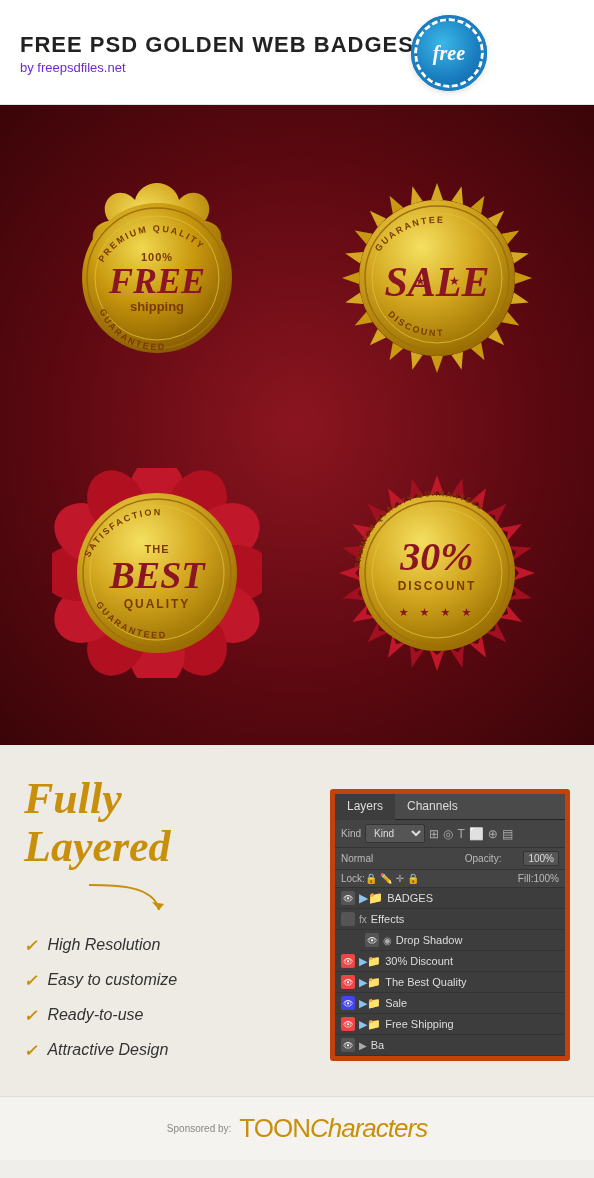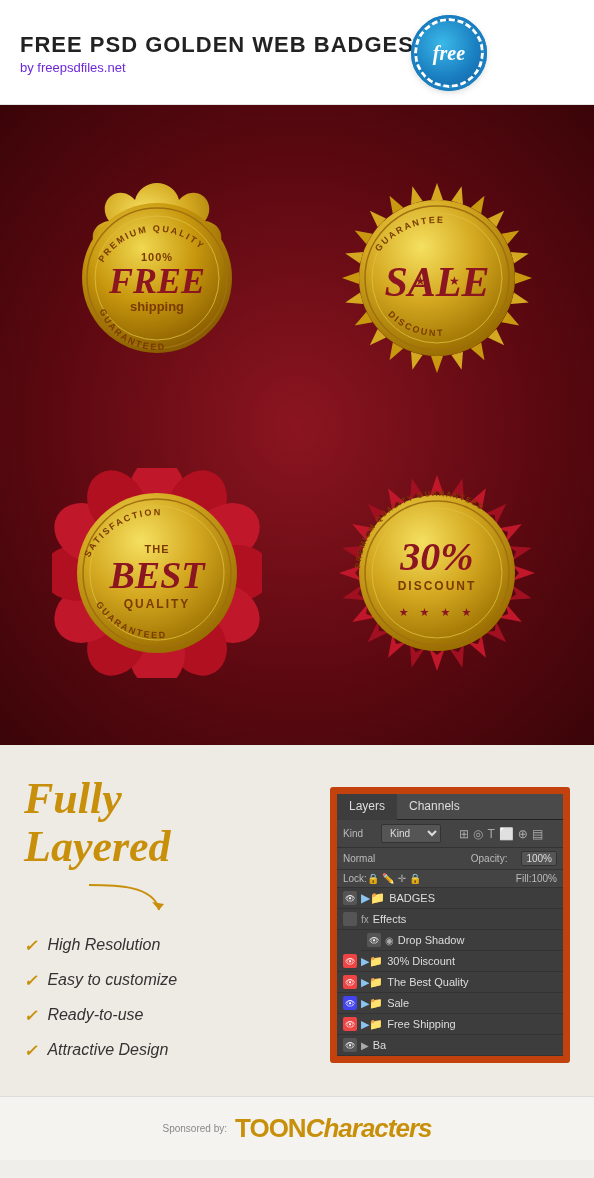--- a/index.html
+++ b/index.html
@@ -128,21 +128,21 @@
     .check-icon {
       color: #c8900a;
       font-size: 16px;
       font-weight: bold;
       flex-shrink: 0;
     }
 
     
     .layers-panel {
       background: #3d3d3d;
-      border: 7px solid #c2410c;
+      border: 5px solid #c2410c;
       border-radius: 3px;
       overflow: hidden;
       font-size: 11px;
       color: #ddd;
       width: 240px;
     }
     .layers-tabs {
       display: flex;
       background: #4a4a4a;
       border-bottom: 1px solid #222;
@@ -155,21 +155,21 @@
     }
     .layers-tab.active {
       background: #3d3d3d;
       border-bottom: 2px solid #3d3d3d;
       margin-bottom: -1px;
     }
     .layers-toolbar {
       display: flex;
       align-items: center;
       padding: 4px 6px;
-      gap: 18px;
+      gap: 4px;
       background: #444;
       border-bottom: 1px solid #333;
     }
     .layers-kind-select {
       background: #555;
       border: 1px solid #333;
       color: #ddd;
       font-size: 10px;
       padding: 2px 4px;
       border-radius: 2px;
@@ -178,21 +178,21 @@
     .layers-toolbar-icons {
       display: flex;
       gap: 4px;
       color: #aaa;
       font-size: 12px;
     }
     .layers-row2 {
       display: flex;
       align-items: center;
       padding: 3px 6px;
-      gap: 14px;
+      gap: 22px;
       background: #444;
       border-bottom: 1px solid #333;
       font-size: 10px;
       color: #bbb;
     }
     .layers-row2 .label {
       color: #bbb;
     }
     .layers-row2 .value {
       color: #ddd;
@@ -254,21 +254,21 @@
       align-items: center;
       justify-content: center;
       gap: 8px;
     }
     .sponsor-label {
       font-size: 10px;
       color: #888;
     }
     .sponsor-name {
       font-size: 26px;
-      font-weight: 700;
+      font-weight: 400;
       color: #1a7fc1;
       font-family: Arial Black, Arial, sans-serif;
       letter-spacing: -1px;
     }
     .sponsor-name span { color: #c8900a; }
   </style>
 </head>
 <body>
 
 <div class="header">

